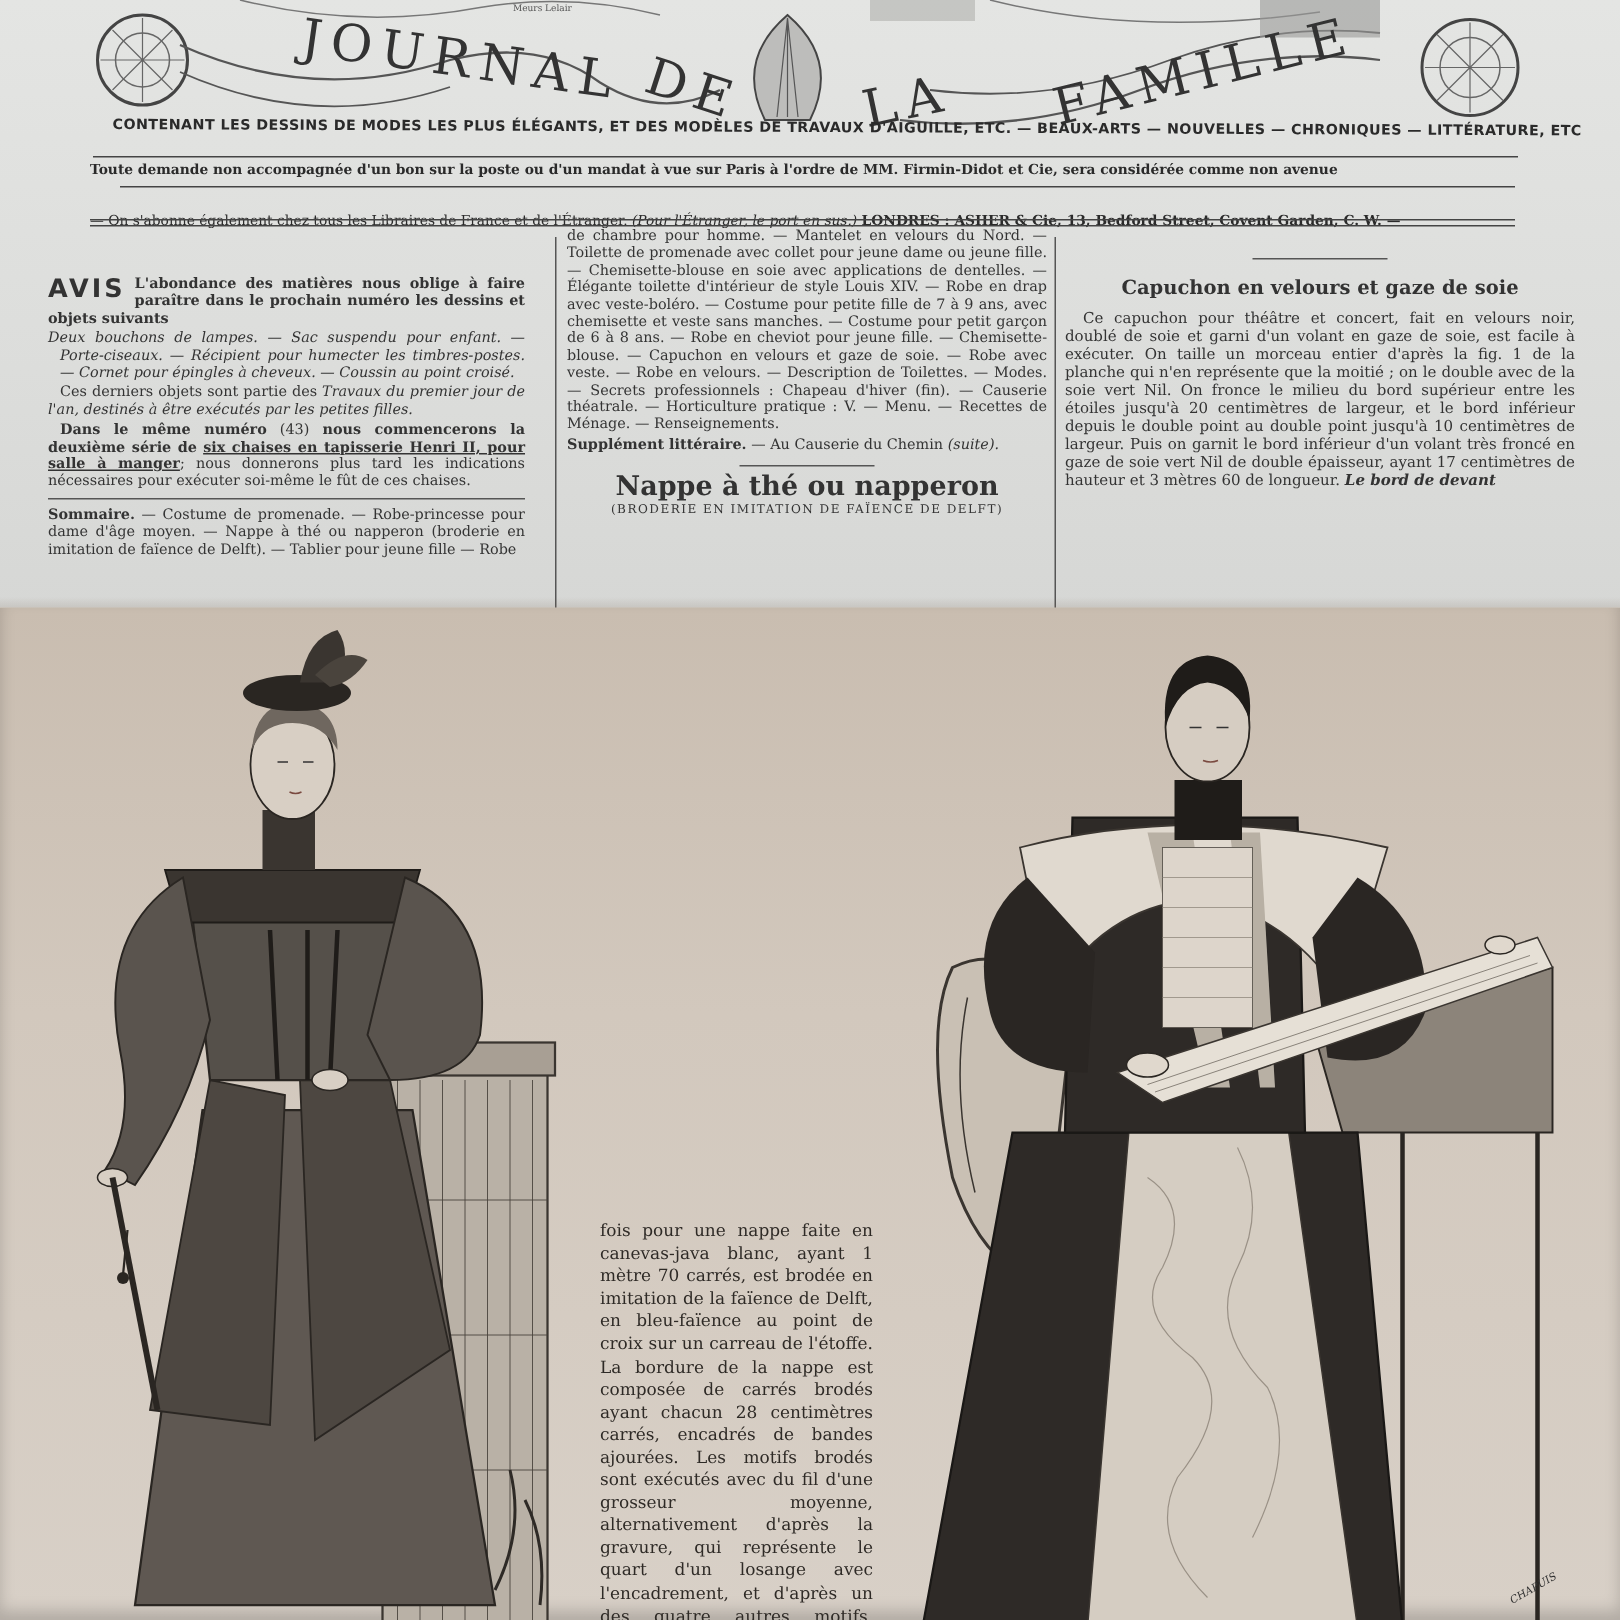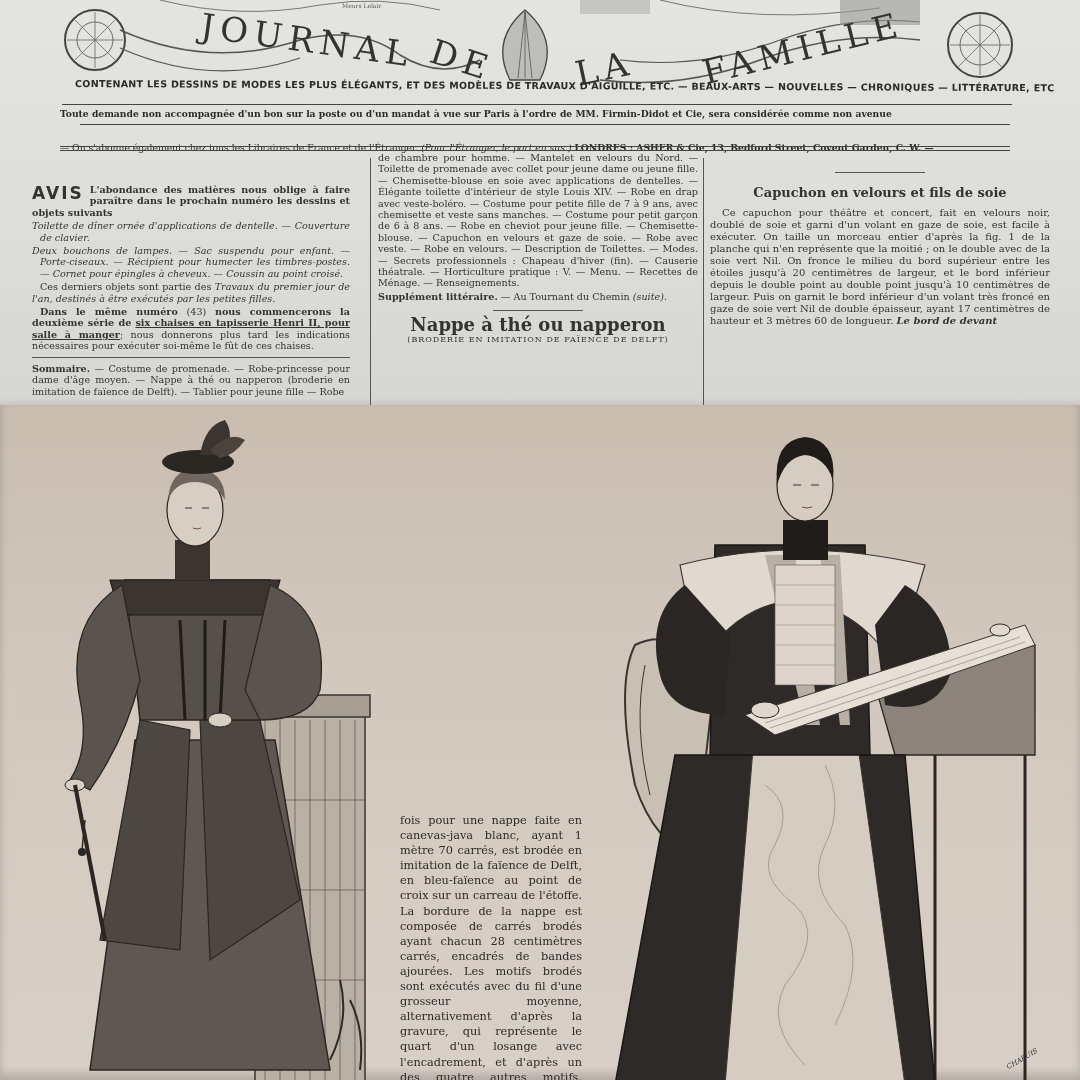--- a/index.html
+++ b/index.html
@@ -114,21 +114,20 @@
     <b>LONDRES : ASHER &amp; Cie, 13, Bedford Street, Covent Garden, C. W. —</b>
   </div>
   <div class="rule" style="left:60px; top:146px; width:950px;"></div>
   <div class="rule" style="left:60px; top:150px; width:950px;"></div>
 
   <div class="col" style="left:32px; top:162px; width:318px;margin-top:22px;">
     <p>
       <span class="avis-head">AVIS</span>
       <span class="bold">L'abondance des matières nous oblige à faire paraître dans le prochain numéro les dessins et objets suivants</span>
     </p>
-    <p class="it" style="clear:both; padding-left:8px; text-indent:-8px;">Toilette de dîner ornée d'applications de dentelle. — Couverture de clavier.</p>
     <p class="it" style="padding-left:8px; text-indent:-8px;">Deux bouchons de lampes. — Sac suspendu pour enfant. — Porte-ciseaux. — Récipient pour humecter les timbres-postes. — Cornet pour épingles à cheveux. — Coussin au point croisé.</p>
     <p style="text-indent:8px;">
       <span>Ces derniers objets sont partie des</span>
       <i>Travaux du premier jour de l'an, destinés à être exécutés par les petites filles.</i>
     </p>
     <p style="text-indent:8px;">
       <span class="bold">Dans le même numéro</span>
       <span>(43)</span>
       <span class="bold">nous commencerons la deuxième série de</span>
       <span class="bold u">six chaises en tapisserie Henri II, pour salle à manger</span><span>; nous donnerons plus tard les indications nécessaires pour exécuter soi-même le fût de ces chaises.</span>
@@ -138,32 +137,32 @@
       <span class="bold">Sommaire.</span>
       <span>— Costume de promenade. — Robe-princesse pour dame d'âge moyen. — Nappe à thé ou napperon (broderie en imitation de faïence de Delft). — Tablier pour jeune fille — Robe</span>
     </p>
   </div>
   <div class="vrule" style="left:370px; top:158px; height:250px;"></div>
 
   <div class="col" style="left:378px; top:152px; width:320px;">
     <p>de chambre pour homme. — Mantelet en velours du Nord. — Toilette de promenade avec collet pour jeune dame ou jeune fille. — Chemisette-blouse en soie avec applications de dentelles. — Élégante toilette d'intérieur de style Louis XIV. — Robe en drap avec veste-boléro. — Costume pour petite fille de 7 à 9 ans, avec chemisette et veste sans manches. — Costume pour petit garçon de 6 à 8 ans. — Robe en cheviot pour jeune fille. — Chemisette-blouse. — Capuchon en velours et gaze de soie. — Robe avec veste. — Robe en velours. — Description de Toilettes. — Modes. — Secrets professionnels : Chapeau d'hiver (fin). — Causerie théatrale. — Horticulture pratique : V. — Menu. — Recettes de Ménage. — Renseignements.</p>
     <p>
       <span class="bold">Supplément littéraire.</span>
-      <span>— Au Tournant du Chemin</span>
+      <span>— Au Causerie du Chemin</span>
       <i>(suite).</i>
     </p>
     <div class="short-rule"></div>
     <div class="section-title">Nappe à thé ou napperon</div>
     <div class="section-sub">(BRODERIE EN IMITATION DE FAÏENCE DE DELFT)</div>
   </div>
   <div class="vrule" style="left:703px; top:158px; height:250px;"></div>
 
   <div class="col" style="left:710px; top:162px; width:340px; font-size:10px; line-height:12px;">
     <div class="short-rule" style="margin:10px auto 14px auto;"></div>
-    <div class="section-title" style="font-size:13px; margin-bottom:8px;">Capuchon en velours et fils de soie</div>
+    <div class="section-title" style="font-size:13px; margin-bottom:8px;">Capuchon en velours et gaze de soie</div>
     <p style="text-indent:12px;">
       <span>Ce capuchon pour théâtre et concert, fait en velours noir, doublé de soie et garni d'un volant en gaze de soie, est facile à exécuter. On taille un morceau entier d'après la fig. 1 de la planche qui n'en représente que la moitié ; on le double avec de la soie vert Nil. On fronce le milieu du bord supérieur entre les étoiles jusqu'à 20 centimètres de largeur, et le bord inférieur depuis le double point au double point jusqu'à 10 centimètres de largeur. Puis on garnit le bord inférieur d'un volant très froncé en gaze de soie vert Nil de double épaisseur, ayant 17 centimètres de hauteur et 3 mètres 60 de longueur.</span>
       <b><i>Le bord de devant</i></b>
     </p>
   </div>
 </div>
 
 <div class="fold-shadow"></div>
 
 <div class="bottom-sheet">

